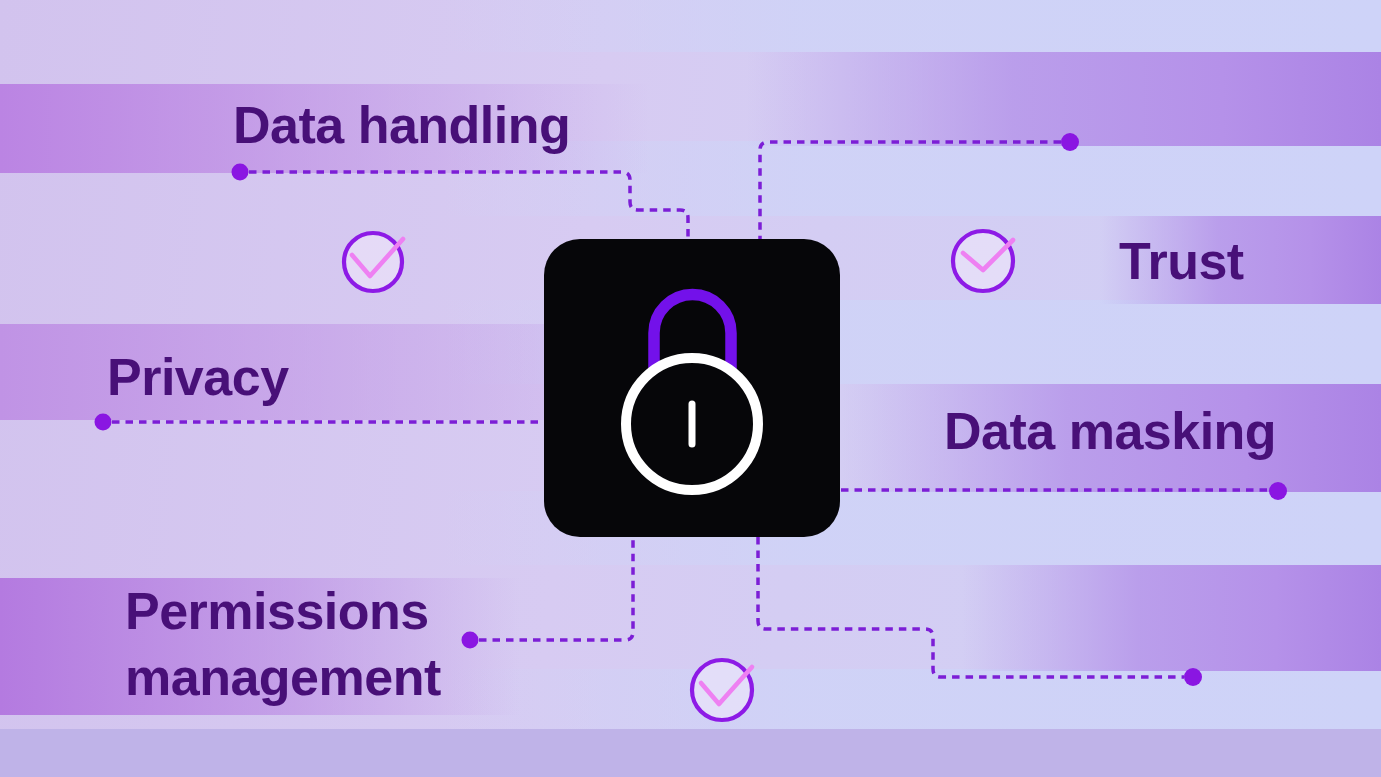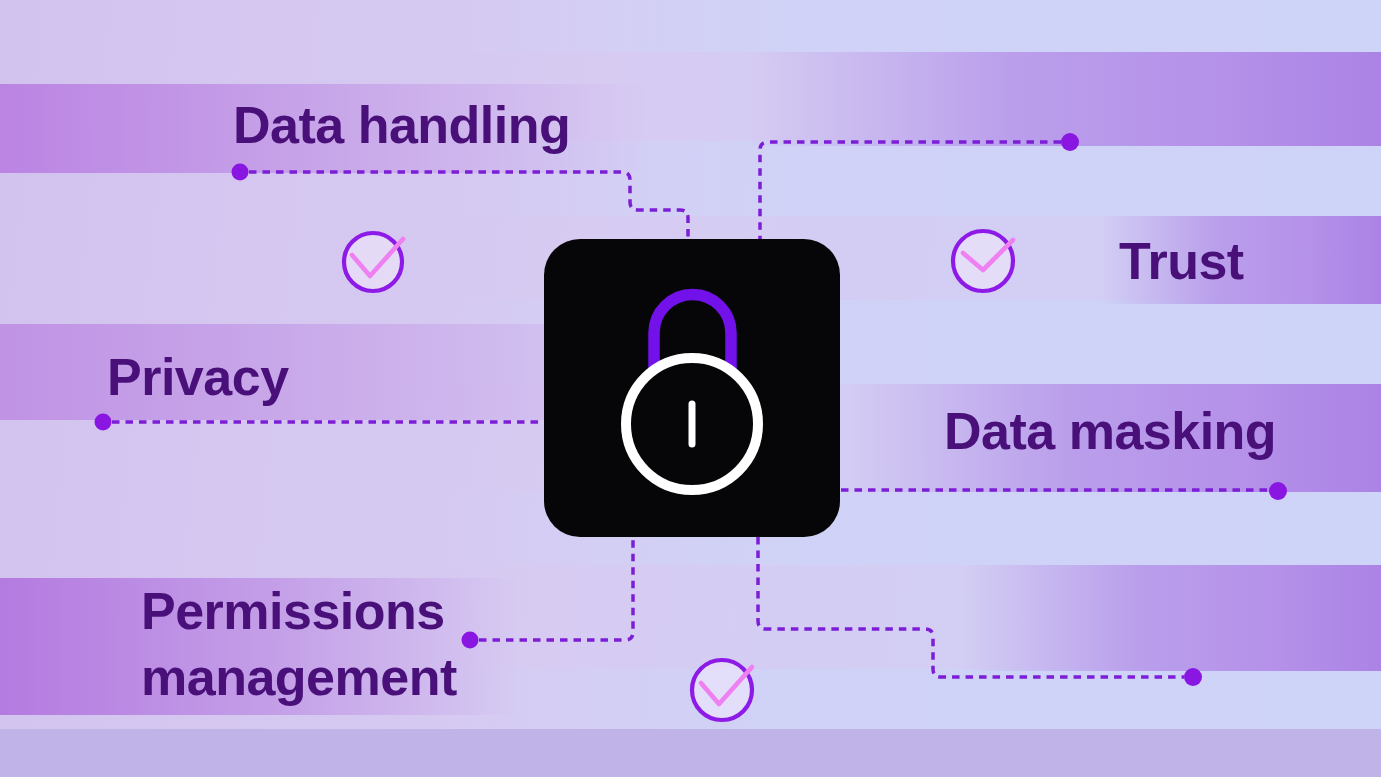--- a/index.html
+++ b/index.html
@@ -34,21 +34,21 @@
   
   #overlay{position:absolute;left:0;top:0;}
   
   .label{position:absolute;font-weight:700;font-size:52px;line-height:1.28;
     letter-spacing:-0.5px;color:#481078;white-space:nowrap;}
   #label-data-handling{left:233px;top:92px;}
   #label-permissions{left:789px;top:68px;}
   #label-trust{left:1119px;top:228px;text-align:center;}
   #label-privacy{left:107px;top:344px;}
   #label-data-masking{left:944px;top:398px;}
-  #label-permissions-management{left:125px;top:578px;white-space:normal;width:400px;line-height:1.27;margin-left:16px;}
+  #label-permissions-management{left:125px;top:578px;white-space:normal;width:400px;line-height:1.27;}
   #label-security{left:995px;top:594px;}
 </style>
 </head>
 <body>
 
 <div id="canvas">
 
   <div class="stripe" id="stripe-1"></div>
   <div class="stripe" id="stripe-2"></div>
   <div class="stripe" id="stripe-3"></div>

